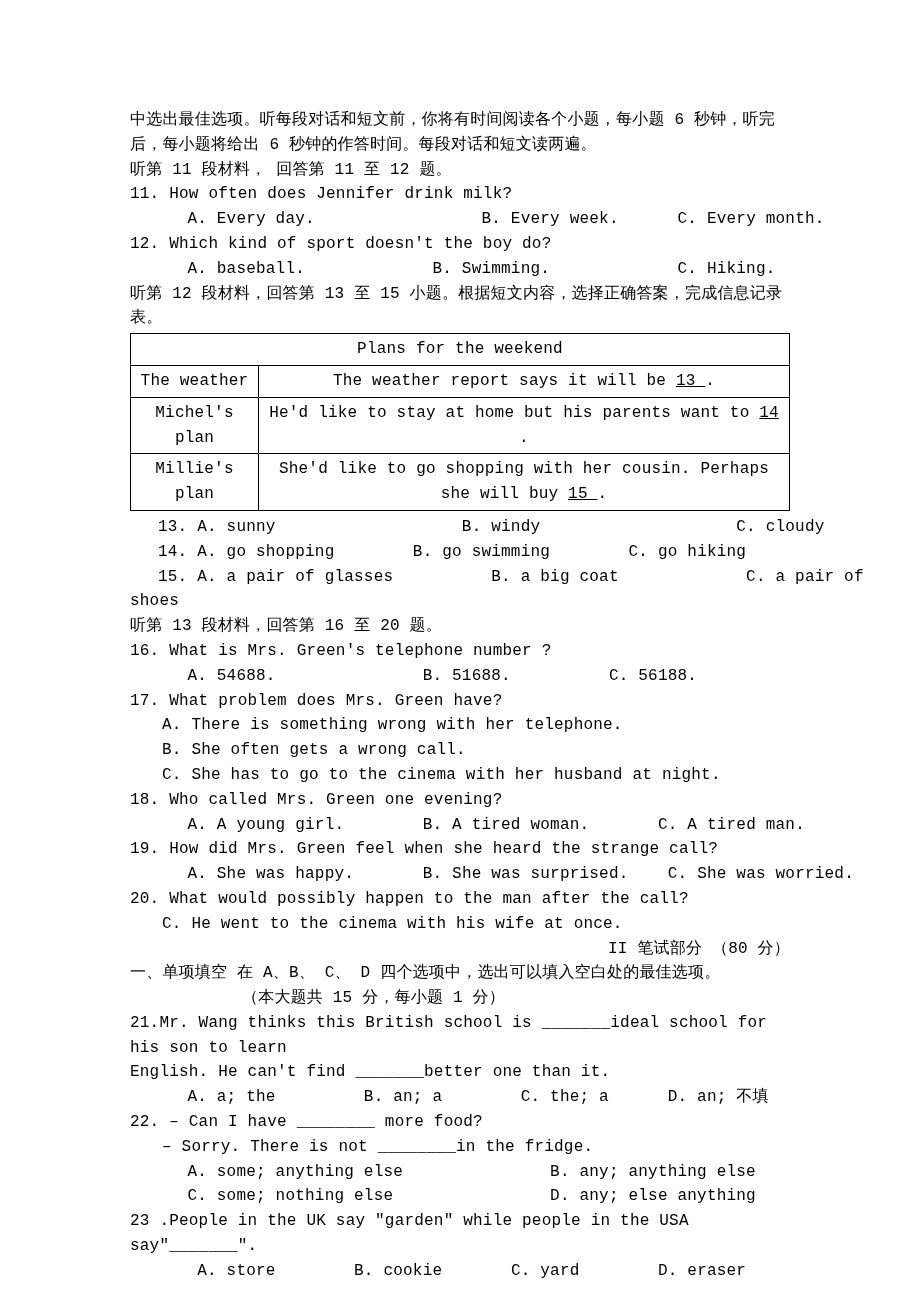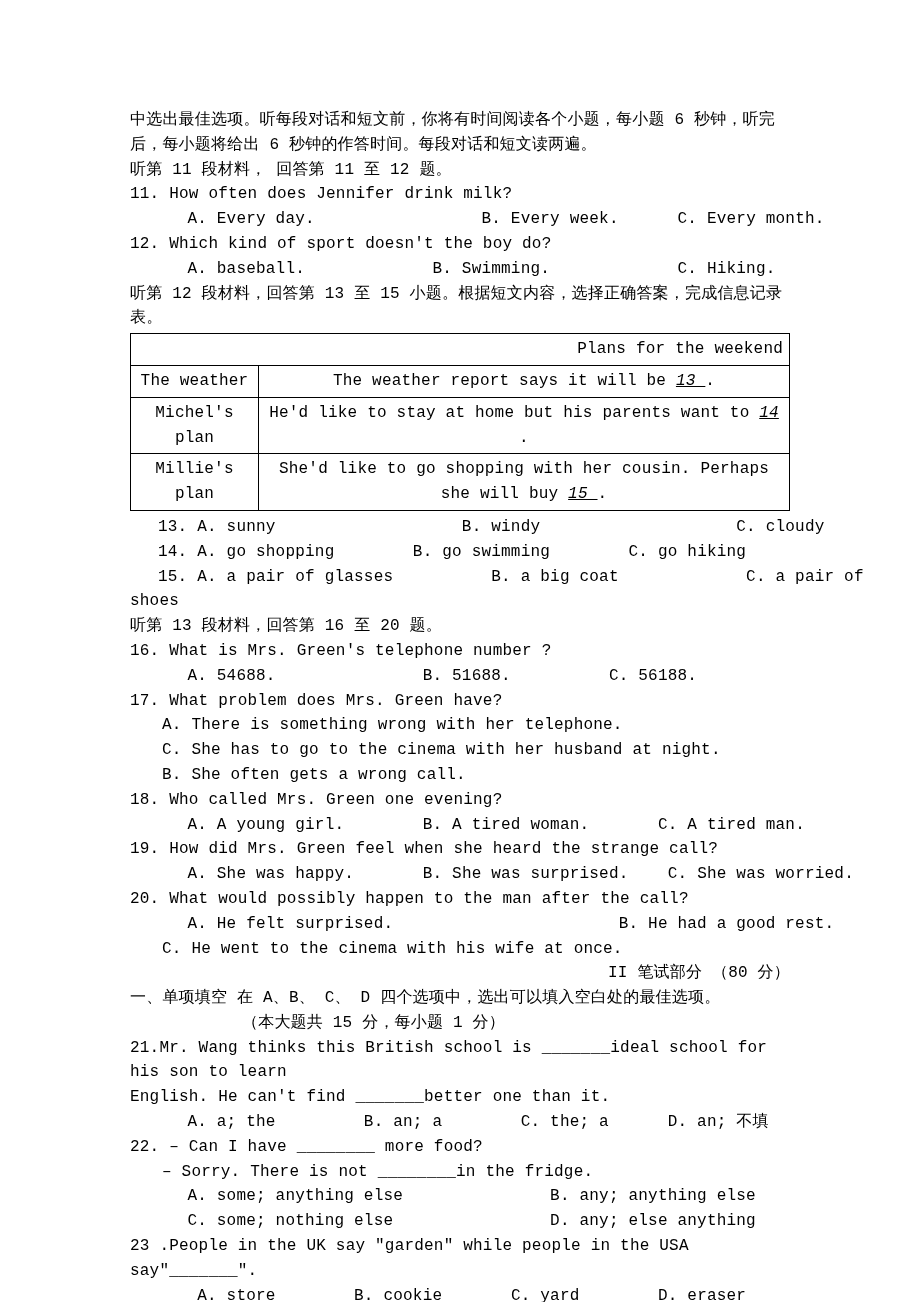--- a/index.html
+++ b/index.html
@@ -26,23 +26,23 @@
   }
   table.info td, table.info th {
     border: 1px solid #000;
     padding: 3px 6px;
     font-family: "Courier New", "SimSun", monospace;
     font-size: 16px;
     text-align: center;
     vertical-align: top;
   }
   table.info .title-row td {
-    text-align: right;
+    text-align: center;
   }
-  .u { text-decoration: underline; font-style: italic; }
+  .u { text-decoration: underline; }
   .center { text-align: right; }
   .indent { padding-left: 2em; }
   .opt-row { white-space: pre; margin-left: 28px; }
   p { margin: 0; }
 </style>
 </head>
 <body>
 
 <div class="page">
 
@@ -83,31 +83,30 @@
   <p class="opt-row"><span>15. A. a pair of glasses</span>          <span>B. a big coat</span>             <span>C. a pair of</span></p>
   <p>shoes</p>
 
   <p>听第 13 段材料，回答第 16 至 20 题。</p>
 
   <p>16. What is Mrs. Green's telephone number ?</p>
   <p class="opt-row">   <span>A. 54688.</span>               <span>B. 51688.</span>          <span>C. 56188.</span></p>
 
   <p>17. What problem does Mrs. Green have?</p>
   <p class="indent">A. There is something wrong with her telephone.</p>
+  <p class="indent">B. She often gets a wrong call.</p>
   <p class="indent">C. She has to go to the cinema with her husband at night.</p>
-  <p class="indent">B. She often gets a wrong call.</p>
 
   <p>18. Who called Mrs. Green one evening?</p>
   <p class="opt-row">   <span>A. A young girl.</span>        <span>B. A tired woman.</span>       <span>C. A tired man.</span></p>
 
   <p>19. How did Mrs. Green feel when she heard the strange call?</p>
   <p class="opt-row">   <span>A. She was happy.</span>       <span>B. She was surprised.</span>    <span>C. She was worried.</span></p>
 
   <p>20. What would possibly happen to the man after the call?</p>
-  <p class="opt-row">   <span>A. He felt surprised.</span>                       <span>B. He had a good rest.</span></p>
   <p class="indent">C. He went to the cinema with his wife at once.</p>
 
   <p class="center">II  笔试部分  （80 分）</p>
   <p>一、单项填空 在 A、B、 C、 D 四个选项中，选出可以填入空白处的最佳选项。</p>
   <p style="padding-left:7em">（本大题共 15 分，每小题 1 分）</p>
 
   <p>21.Mr. Wang thinks this British school is _______ideal school for his son to learn</p>
   <p> English. He can't find _______better one than it.</p>
   <p class="opt-row">   <span>A. a; the</span>         <span>B. an; a</span>        <span>C. the; a</span>      <span>D. an; 不填</span></p>
 

